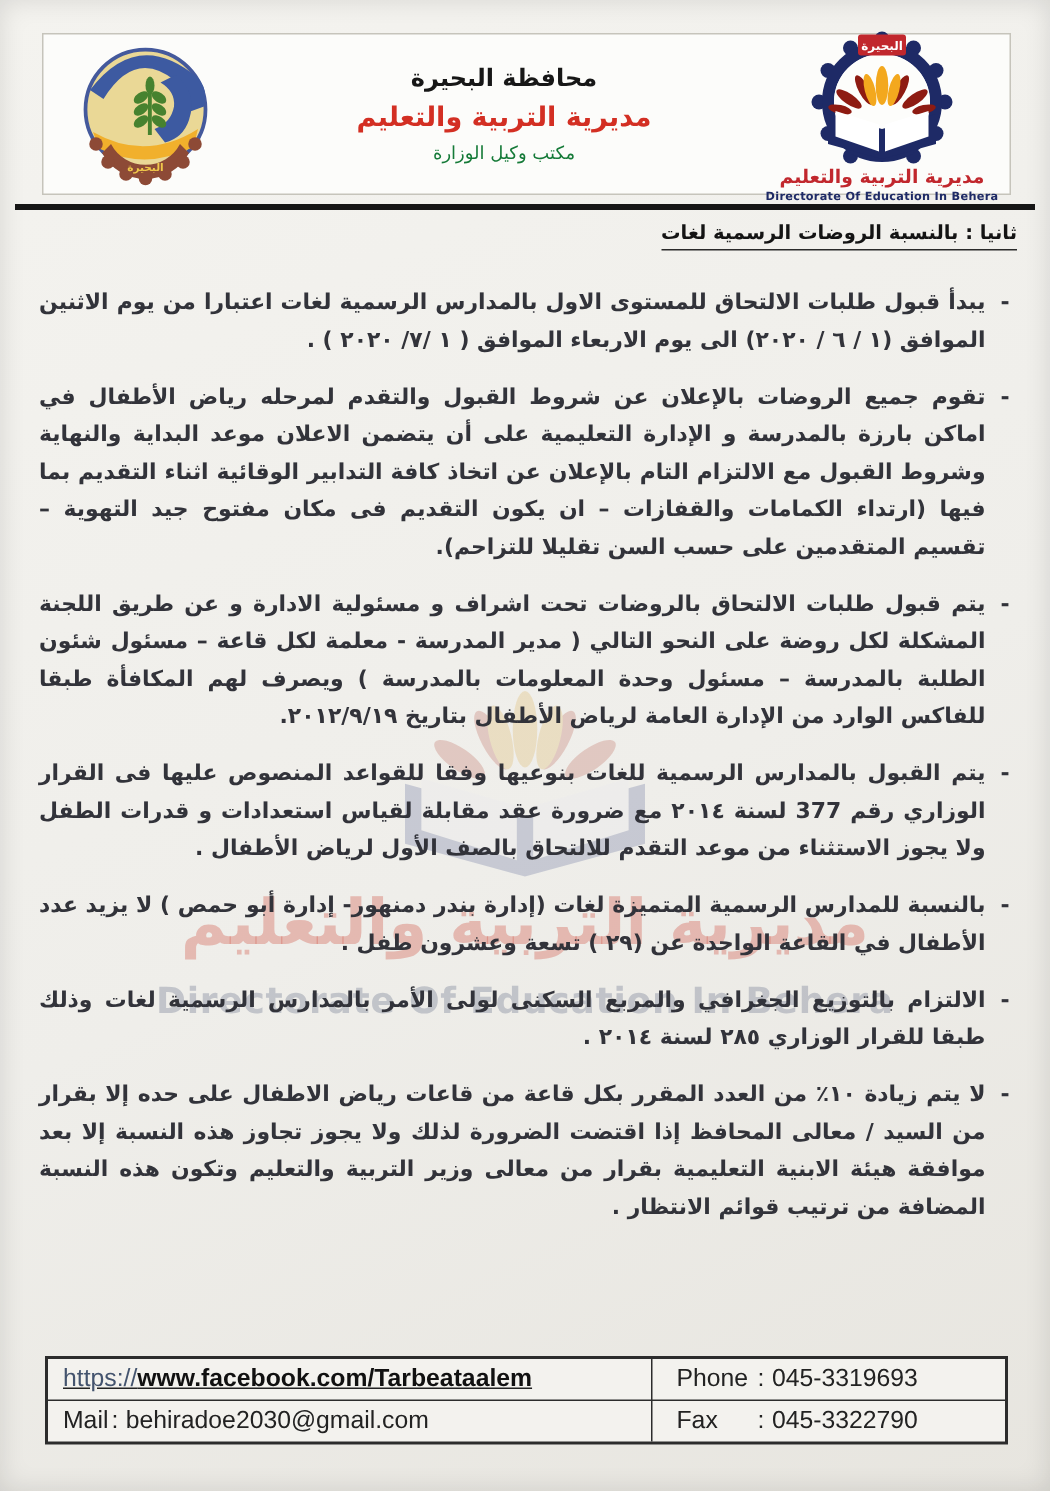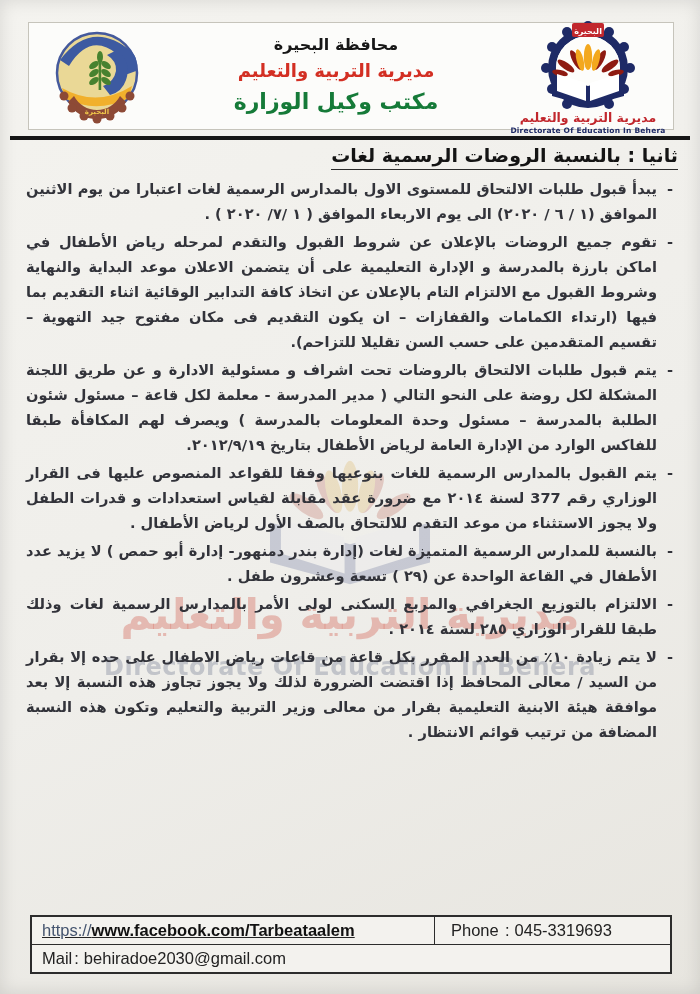--- a/index.html
+++ b/index.html
@@ -7,42 +7,42 @@
   .page{position:relative;width:700px;height:994px;overflow:hidden;
         background:linear-gradient(155deg,#f4f3ef 0%,#efeeea 55%,#e7e5df 100%);
         box-shadow:inset 0 0 18px rgba(0,0,0,.12);}
   
   .header{position:absolute;left:28px;top:22px;width:644px;height:106px;
           background:#fcfcfa;border:1px solid #c6c4bb;display:flex;align-items:center;}
   .logo-left{width:140px;display:flex;justify-content:center;}
   .head-center{flex:1;text-align:center;line-height:1.55;}
   .gov-line{font-size:16px;font-weight:bold;color:#171717;text-align:center;}
   .dir-line{font-size:18px;font-weight:bold;color:#d32f23;}
-  .off-line{font-size:22px;font-weight:bold;color:#157a38;}
+  .off-line{font-size:12px;font-weight:normal;color:#157a38;}
   .logo-right{width:170px;display:flex;flex-direction:column;align-items:center;padding-top:2px;}
   .logo-right .cap-ar{font-size:12.5px;font-weight:bold;color:#c1272d;margin-top:-2px;}
   .logo-right .cap-en{font-size:7.5px;font-weight:bold;color:#1e2a66;margin-top:1px;letter-spacing:.2px;}
   
   .sep{position:absolute;left:10px;right:10px;top:136px;height:3.5px;background:#161616;}
   .sec-title{position:absolute;top:144px;right:22px;direction:rtl;z-index:2;}
-  .sec-title span{font-size:19px;font-weight:bold;color:#141414;
+  .sec-title span{font-size:13px;font-weight:bold;color:#141414;
                   border-bottom:1.6px solid #2a2a2a;padding-bottom:3px;margin-left:20px;}
   
   .doc-body{position:absolute;top:176px;right:26px;left:26px;direction:rtl;z-index:1;}
   .bullet{position:relative;padding-right:17px;margin-bottom:3px;
           font-size:14.6px;font-weight:bold;color:#32333a;line-height:25px;
-          text-align:justify;}
+          text-align:justify;margin-top:13px;}
   .bullet::before{content:"-";position:absolute;right:1px;top:0;font-weight:bold;color:#32333a;}
   
   .watermark{position:absolute;left:110px;top:428px;width:480px;z-index:0;
              display:flex;flex-direction:column;align-items:center;pointer-events:none;}
   .wm-ar{font-size:42px;font-weight:bold;color:rgba(208,82,66,.34);letter-spacing:1px;white-space:nowrap;margin-top:2px;}
   .wm-en{font-size:24px;font-weight:bold;color:rgba(120,130,150,.38);letter-spacing:.5px;white-space:nowrap;margin-top:14px;}
   
-  .footer{position:absolute;left:30px;bottom:20px;width:638px;z-index:3;
+  .footer{position:absolute;left:30px;bottom:31px;width:638px;z-index:3;
           border:2px solid #2c2c2c;background:#f3f2ee;
           display:grid;grid-template-columns:402px 1fr;
           font-family:"Liberation Sans",sans-serif;color:#222;}
   .fcell{padding:4px 10px;font-size:16.5px;border-bottom:1.5px solid #2c2c2c;white-space:nowrap;overflow:hidden;}
   .fcell.left{border-left:none;}
   .fcell.right{border-right:1.5px solid #2c2c2c;border-right:none;border-left:1.5px solid #2c2c2c;padding-left:16px;}
   .fcell.last{border-bottom:none;}
   .fb-link{text-decoration:underline;}
   .fb-prefix{color:#44546e;}
   .fb-bold{font-weight:bold;color:#111;}
@@ -171,15 +171,18 @@
   <div class="footer">
     <div class="fcell left">
       <span class="fb-link"><span class="fb-prefix">https://</span><span class="fb-bold">www.facebook.com/Tarbeataalem</span></span>
     </div>
     <div class="fcell right">
       <span class="flabel">Phone</span><span class="fcolon">:</span><span>045-3319693</span>
     </div>
     <div class="fcell left last">
       <span>Mail</span><span class="fcolon">:</span><span>behiradoe2030@gmail.com</span>
     </div>
+    <div class="fcell right last">
+      <span class="flabel">Fax</span><span class="fcolon">:</span><span>045-3322790</span>
+    </div>
   </div>
 
 </div>
 
 </body></html>

